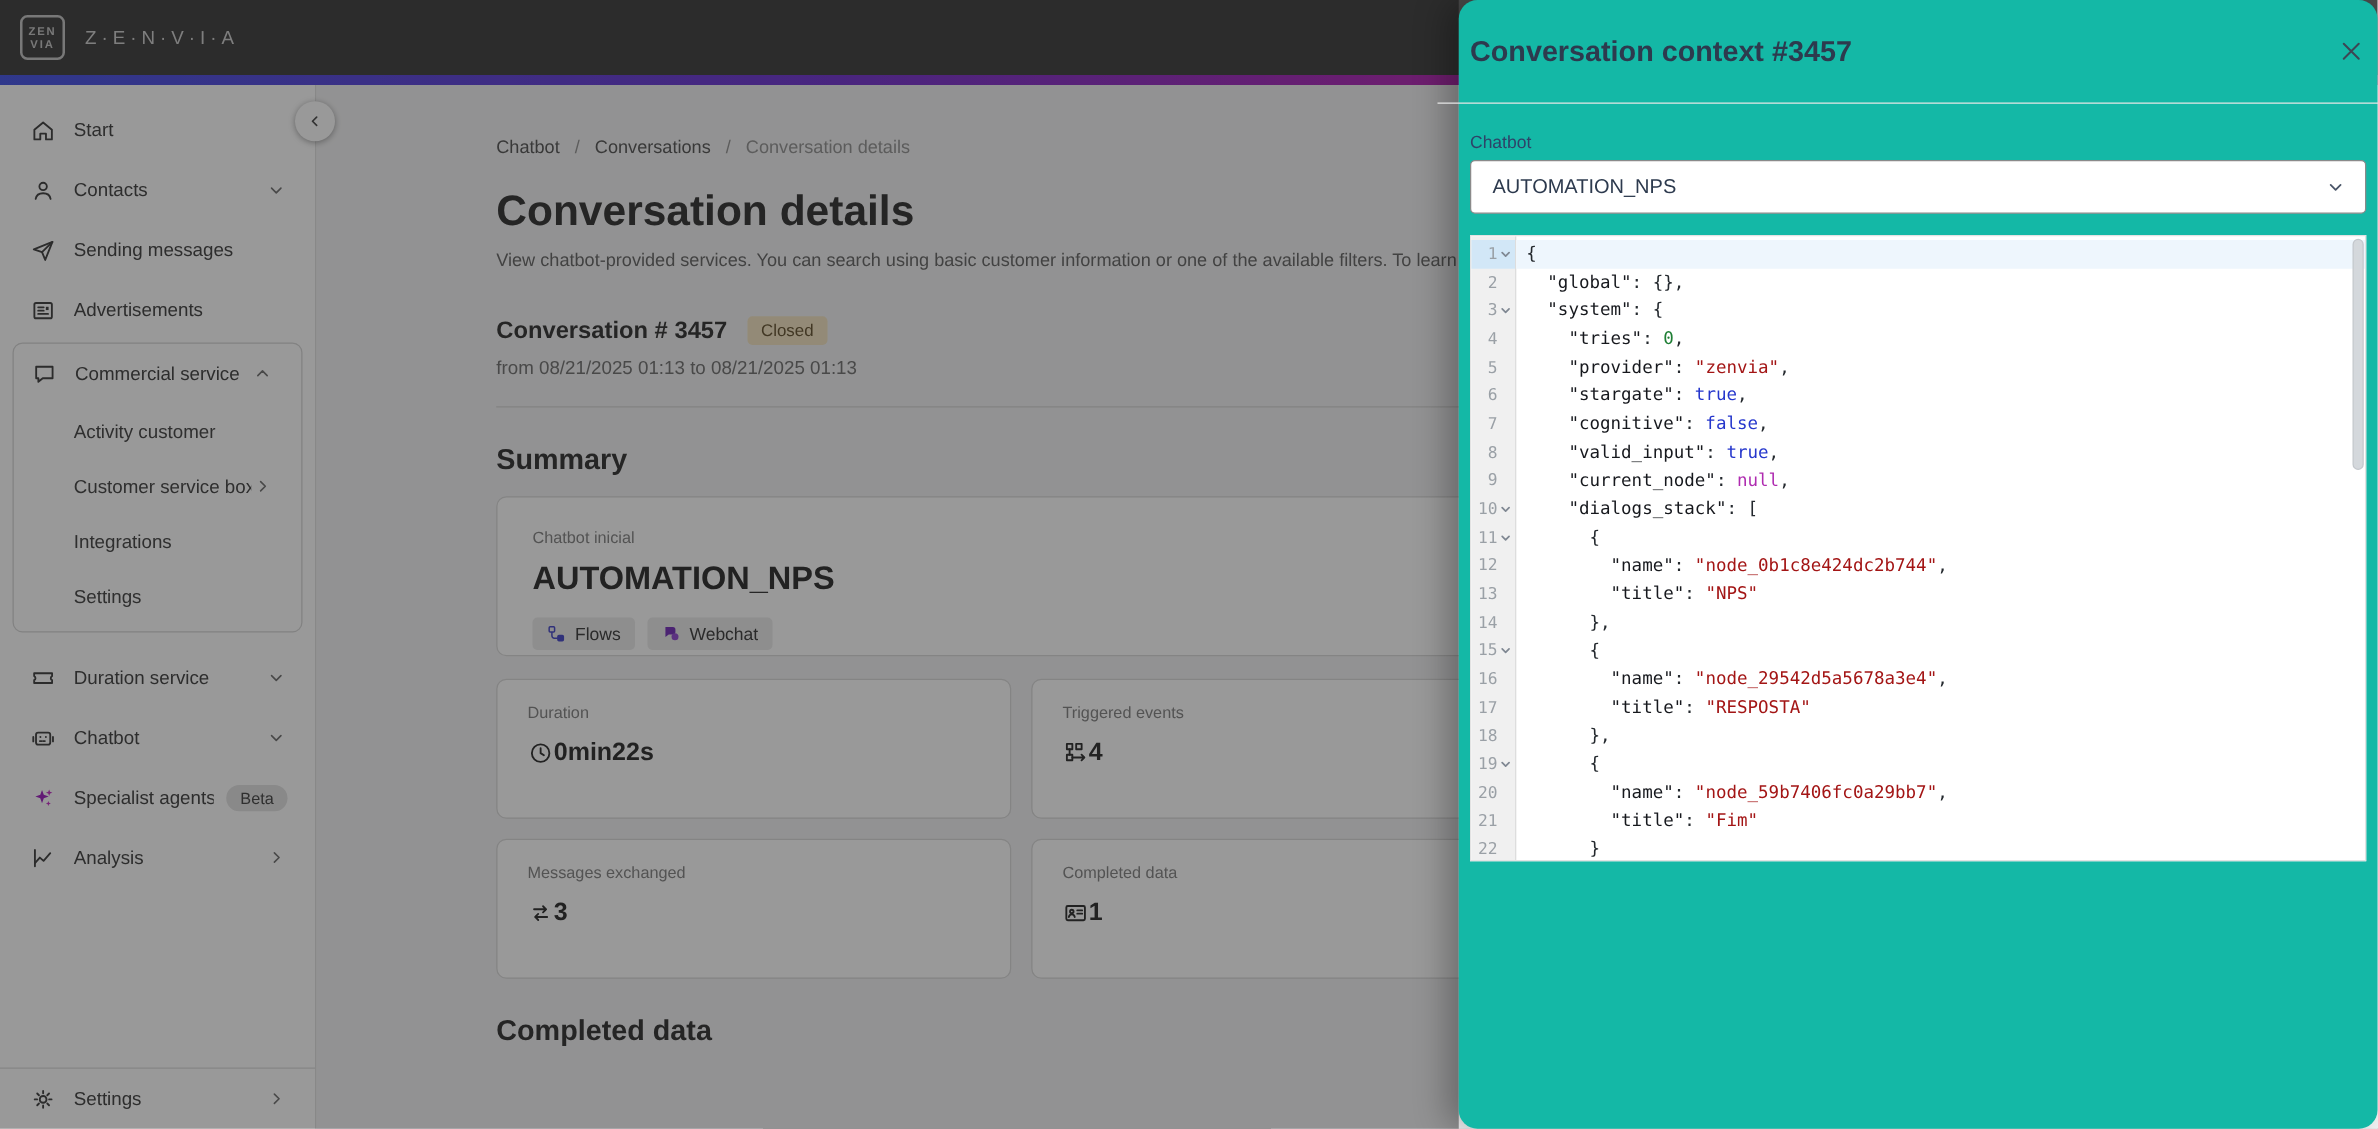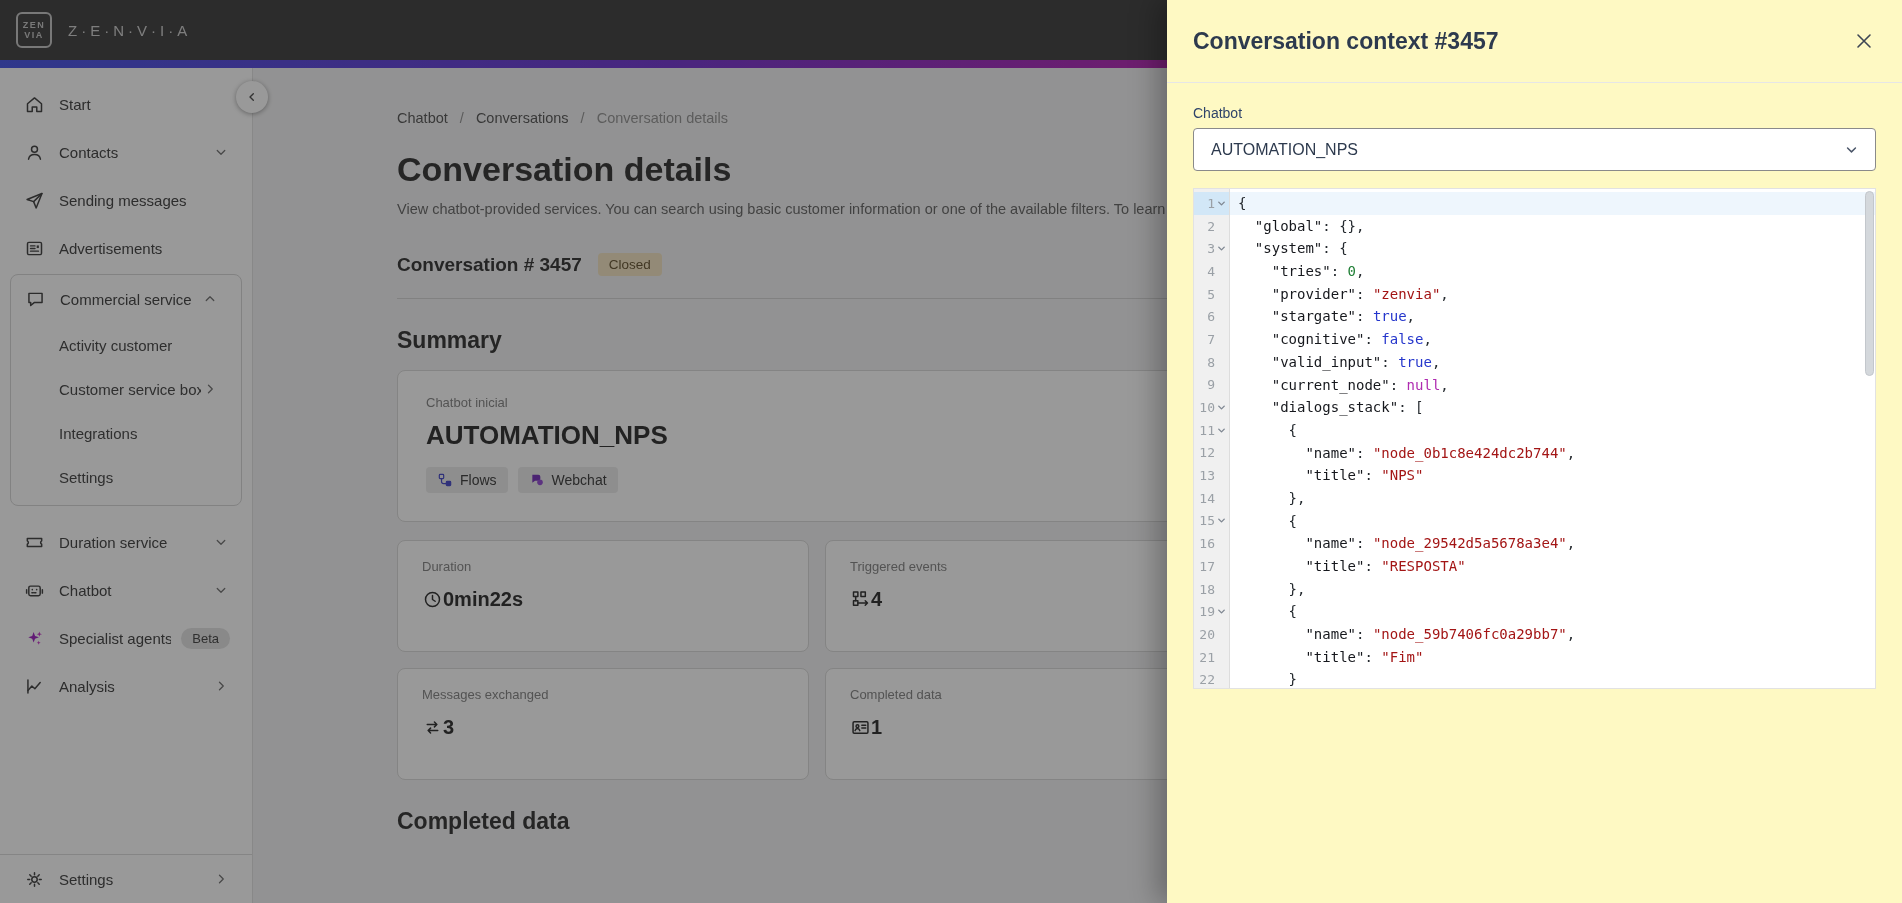--- a/index.html
+++ b/index.html
@@ -44,38 +44,38 @@
   .breadcrumb .sep { margin:0 8px; color:#9a9a9a; }
   .page-title { margin-top:24px; font-size:34px; font-weight:600; color:#3f3f3f; }
   .page-desc { margin-top:12px; font-size:14.5px; color:#6f6f6f; white-space:nowrap;
                width:1160px; overflow:hidden; }
   .conv-row { margin-top:36px; display:flex; align-items:center; gap:16px; }
   .conv-title { font-size:19px; font-weight:bold; color:#3f3f3f; }
   .status-badge { background:#f5e7c6; color:#6d5c3c; font-size:13.5px; border-radius:4px; padding:4px 11px; }
   .conv-period { margin-top:10px; font-size:15px; color:#7a7a7a; }
   .divider { margin-top:22px; width:840px; border:none; border-top:1px solid #d7d7d7; }
   .section-heading { margin-top:28px; font-size:23px; font-weight:600; color:#3f3f3f; }
-  .summary-card { margin-top:16px; width:840px; height:152px; background:#fff; border:1px solid #dcdcdc;
+  .summary-card { margin-top:16px; width:840px; height:128px; background:#fff; border:1px solid #dcdcdc;
                   border-radius:8px; padding:24px 28px; }
   .card-label { font-size:13px; color:#8b8b8b; }
   .summary-title { margin-top:10px; font-size:26px; font-weight:bold; color:#3a3a3a; }
   .chips { margin-top:16px; display:flex; gap:10px; }
   .chip { background:#ededed; border-radius:4px; padding:5px 11px; font-size:14px; font-weight:500;
           color:#474747; display:flex; align-items:center; gap:7px; }
   .chip .icn { width:16px; height:16px; }
   .stats-grid { margin-top:18px; width:840px; display:grid; grid-template-columns:412px 412px; gap:16px; }
   .stat-card { height:112px; background:#fff; border:1px solid #dcdcdc; border-radius:8px; padding:18px 24px; }
   .stat-value-row { margin-top:14px; display:flex; align-items:center; }
   .stat-value-row .icn { width:21px; height:21px; color:#3a3a3a; }
   .stat-value { font-size:20px; font-weight:bold; color:#3a3a3a; }
 
   
   .overlay { position:absolute; left:0; top:0; width:1167px; height:903px; background:rgba(0,0,0,.40); z-index:40; }
-  .drawer { position:absolute; left:1167px; top:0; width:735px; height:903px; background:#fef9c3; z-index:50;
-            box-shadow:-10px 0 26px rgba(0,0,0,.28); padding:0 26px; }
+  .drawer { position:absolute; left:1167px; top:0; width:735px; height:903px; background:#14b8a6; z-index:50;
+            box-shadow:-10px 0 26px rgba(0,0,0,.28); padding:0 9px;border-radius:15px; }
   .drawer-header { height:82px; display:flex; align-items:center; justify-content:space-between; }
   .drawer-title { font-size:23px; font-weight:600; color:#2d3a4e; }
   .close-btn { width:24px; height:24px; color:#3d4654; cursor:pointer; }
   .close-btn svg { width:100%; height:100%; }
   .drawer-divider { border:none; border-top:1px solid #e6e6e6; margin:0 -26px; }
   .field-label { margin-top:22px; font-size:14px; color:#2e4369; }
   .select { margin-top:7px; height:43px; border:1px solid #8a8a8a; border-radius:4px; background:#fff;
             display:flex; align-items:center; justify-content:space-between; padding:0 14px 0 17px; cursor:pointer; }
   .select-value { font-size:16px; color:#2d3a4e; }
   .select .chev { width:19px; height:19px; color:#4a5568; }
@@ -273,20 +273,21 @@
     <span>Conversation details</span>
   </nav>
 
   <h1 class="page-title">Conversation details</h1>
   <p class="page-desc">View chatbot-provided services. You can search using basic customer information or one of the available filters. To learn mo</p>
 
   <div class="conv-row">
     <span class="conv-title">Conversation # 3457</span>
     <span class="status-badge">Closed</span>
   </div>
+  <div class="conv-period">from 08/21/2025 01:13 to 08/21/2025 01:13</div>
   <hr class="divider">
 
   <h2 class="section-heading">Summary</h2>
 
   <section class="summary-card">
     <div class="card-label">Chatbot inicial</div>
     <div class="summary-title">AUTOMATION_NPS</div>
     <div class="chips">
         <span class="chip">
           <span class="icn">

